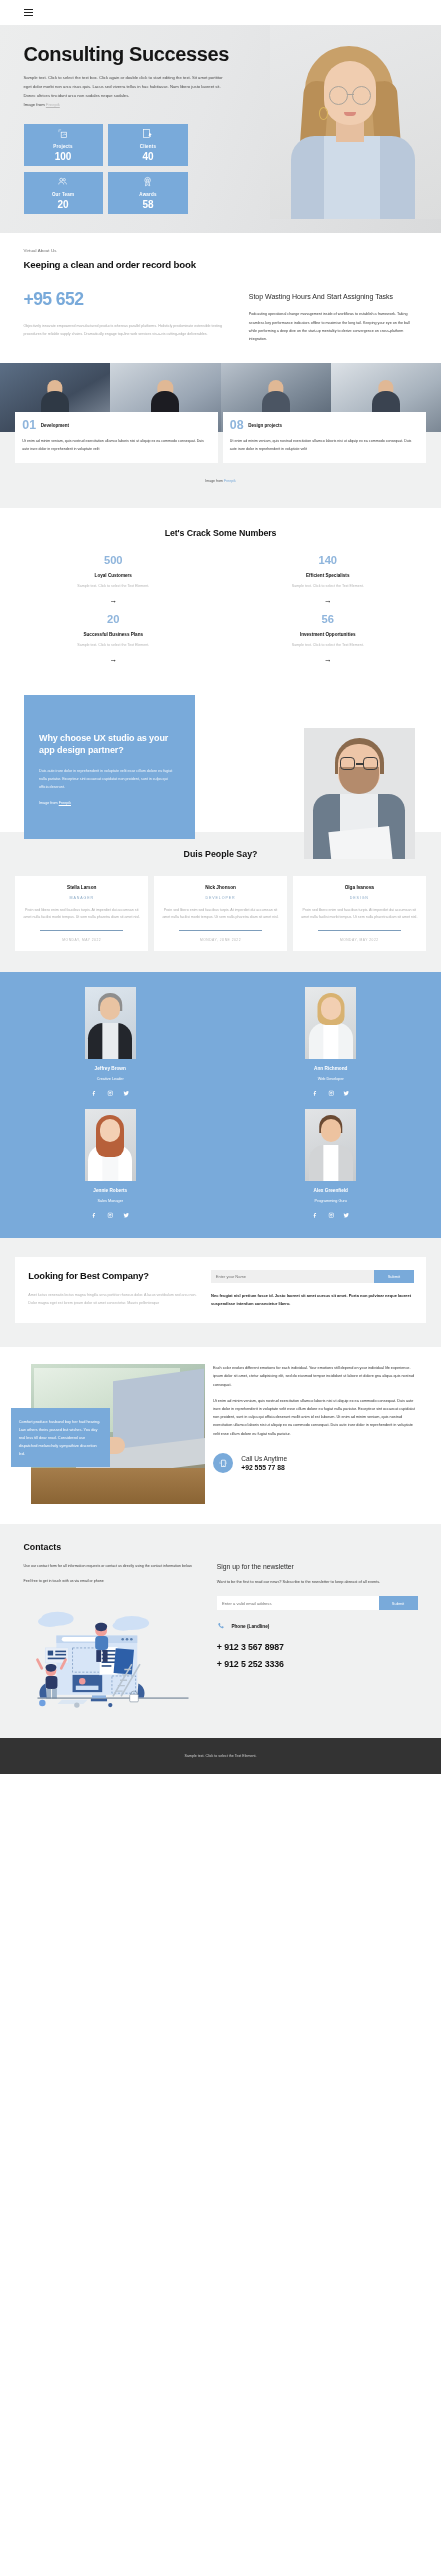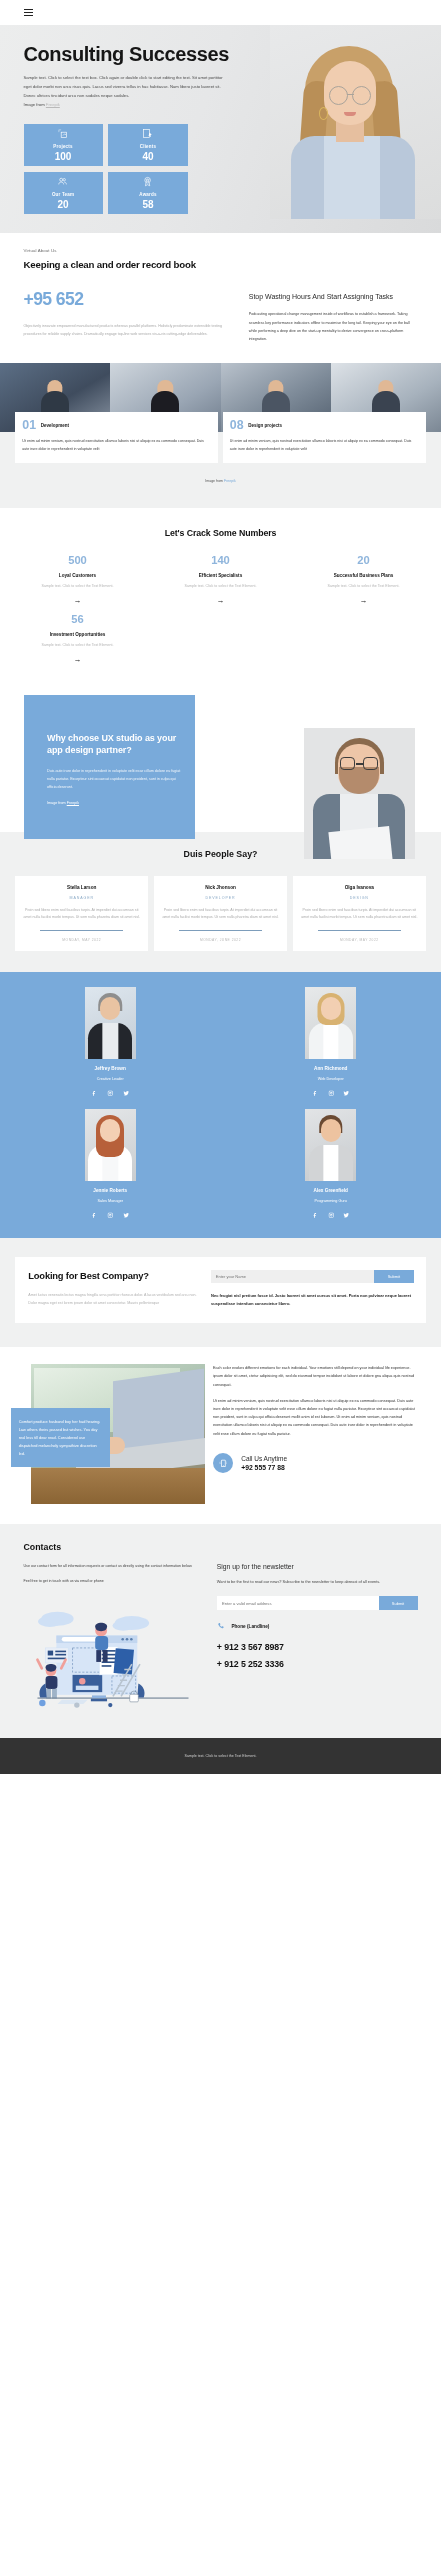--- a/index.html
+++ b/index.html
@@ -105,41 +105,41 @@
   .tc-head { display:flex; align-items:center; gap: 4.7px; }
   .tc-num { font-size: 12.4px; font-weight: 700; color:#8fb5dc; line-height:1; }
   .tc-title { font-size: 4.5px; font-weight: 700; color:#161616; }
   .tc p { font-size: 3.6px; line-height: 2.15; color:#3a3a3a; margin-top: 7px; }
   .img-credit { text-align:center; font-size: 3.5px; color:#555; margin-top: 15.3px; }
   .img-credit a { color:#79aada; text-decoration:none; }
 
   
   .crack { background:#fff; padding: 20px 23.5px 23.5px 23.5px; }
   .crack h2 { text-align:center; font-size: 8.8px; font-weight:800; color:#131313; letter-spacing:-0.1px; }
-  .crack-grid { display:grid; grid-template-columns: 1fr 1fr 1fr; gap: 1.2px 35px; margin-top: 17.6px; }
+  .crack-grid { display:grid; grid-template-columns: 1fr 1fr; gap: 1.2px 35px; margin-top: 17.6px; }
   .crack-cell { text-align:center; padding-bottom: 8.2px; }
   .crack-val { font-size: 11.2px; font-weight: 800; color:#8fb5dc; line-height:1; }
   .crack-lbl { font-size: 4.6px; font-weight:700; color:#141414; margin-top: 6.5px; }
   .crack-sub { font-size: 3.6px; color:#b4b4b4; margin-top: 5.9px; }
   .crack-arrow { margin-top: 9.4px; font-size: 7.6px; color:#111; line-height:1; }
 
   
   .ux { position:relative; background:#fff; padding: 8.2px 0 27px 0; }
   .ux-blue { position:absolute; left:23.5px; top:0; width:171px; height:144px; background:#79aada; z-index:1; }
   .ux-photo { position:absolute; right:26px; top:33px; width:111px; height:131px; background:#e3e4e5; z-index:2; overflow:hidden; }
   .m-hair { position:absolute; left:31px; top:9.4px; width:49px; height:36px; background:#8a6a4d; border-radius:25px 25px 0 0; }
   .m-face { position:absolute; left:34px; top:15.3px; width:42px; height:49px; background:#eec6a8; border-radius:20px 20px 19px 19px; }
   .m-beard { position:absolute; left:35px; top:39px; width:40px; height:27px; background:#a98062; border-radius:0 0 19px 19px; opacity:.85;}
   .m-g1 { position:absolute; left:36px; top:29px; width:15.3px; height:13px; border:1.2px solid #3b3b3b; border-radius:4.1px; }
   .m-g2 { position:absolute; left:59px; top:29px; width:15.3px; height:13px; border:1.2px solid #3b3b3b; border-radius:4.1px; }
   .m-gb { position:absolute; left:52px; top:35px; width:7px; height:1.2px; background:#3b3b3b; }
   .m-body { position:absolute; left:9.4px; top:66px; width:92px; height:71px; background:#6c7c8c; border-radius:16.5px 16.5px 0 0; }
   .m-shirt { position:absolute; left:36px; top:66px; width:38px; height:71px; background:#eceef0; }
   .m-lap { position:absolute; left:26px; top:101px; width:61px; height:34px; background:#f4f5f6; transform:rotate(-6deg); }
-  .ux-text { position:relative; z-index:3; padding: 28px 0 0 39px; width: 176px; color:#fff;margin-left:8px; }
+  .ux-text { position:relative; z-index:3; padding: 28px 0 0 39px; width: 176px; color:#fff; }
   .ux-text h2 { font-size: 9px; font-weight: 800; line-height: 1.38; letter-spacing:-0.1px; }
   .ux-text p { font-size: 3.7px; line-height: 2.2; margin-top: 10.6px; color:#f3f7fb; }
   .ux-text .credit { font-size: 3.7px; margin-top: 9.4px; }
   .ux-text .credit u { text-decoration: underline; }
 
   
   .testi { background:#f0f1f1; padding: 17.6px 15.3px 21px 15.3px; }
   .testi h2 { text-align:center; font-size: 8.8px; font-weight:800; color:#131313; }
   .testi-grid { display:flex; gap: 5.9px; margin-top: 16.5px; }
   .tcard { flex:1; background:#fff; padding: 9.4px 7px 9.4px 7px; text-align:center; }

